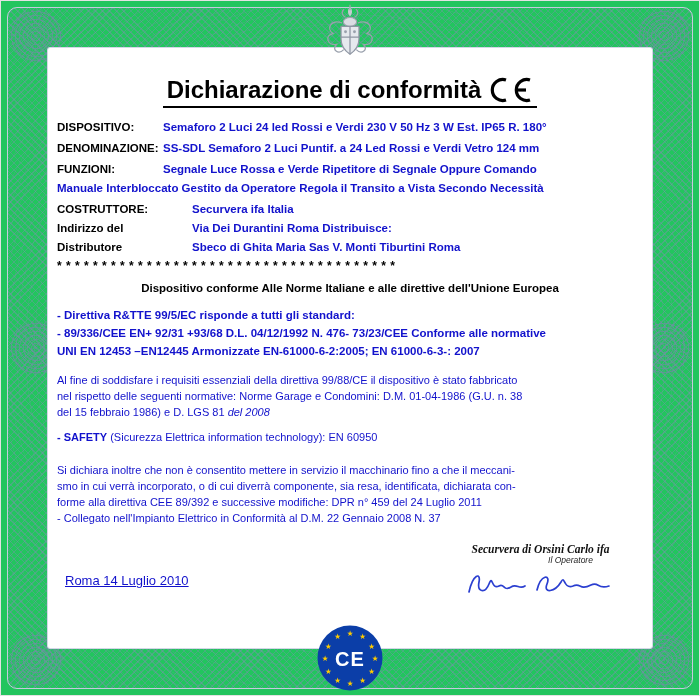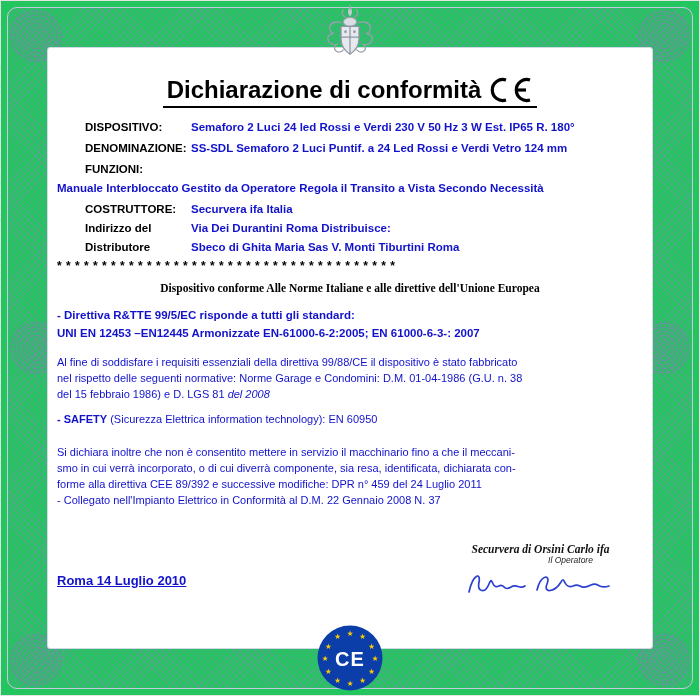--- a/index.html
+++ b/index.html
@@ -20,35 +20,35 @@
   .tl{top:8px;left:8px}.tr{top:8px;right:8px}.bl{bottom:8px;left:8px}.br{bottom:8px;right:8px}
   .ml{left:8px;top:50%;transform:translateY(-50%)}.mr{right:8px;top:50%;transform:translateY(-50%)}
   .mb{bottom:8px;left:50%;transform:translateX(-50%)}
   .crest{position:absolute;top:2px;left:50%;transform:translateX(-50%);z-index:4;}
   
   .content{position:absolute;left:56px;right:56px;top:76px;bottom:40px;z-index:3;font-size:11.5px;color:#000;}
   .title-wrap{text-align:center;margin:0 0 12px;}
   .title-inner{display:inline-flex;align-items:flex-end;gap:8px;border-bottom:2px solid #000;padding:0 4px 3px;}
   .title-text{font-size:24px;font-weight:bold;color:#000;line-height:26px;}
   .row{display:flex;margin-bottom:6px;line-height:15px;}
-  .row.tight{margin-bottom:4px;}
-  .lbl{flex:0 0 106px;font-weight:bold;color:#000;margin-left:28px;}
+  .row.tight{margin-bottom:4px;gap:29px;}
+  .lbl{flex:0 0 106px;font-weight:bold;color:#000;}
   .val{font-weight:bold;color:var(--blue,#1212cc);}
   .val.full{display:block;margin:-2px 0 6px;line-height:15px;}
   .separator{font-weight:bold;font-size:12px;letter-spacing:.5px;white-space:nowrap;overflow:hidden;margin:2px 0 9px;color:#000;}
-  .heading{text-align:center;font-weight:bold;margin:0 0 13px;color:#000;font-family:Liberation Serif, serif;}
+  .heading{text-align:center;font-weight:bold;margin:0 0 13px;color:#000;}
   .dir{color:var(--blue,#1212cc);font-weight:bold;line-height:16px;margin-bottom:2px;}
   .dir.last{margin-bottom:13px;}
   .para{color:var(--blue,#1212cc);font-size:11px;line-height:16px;}
   .para.fab{margin-bottom:9px;}
   .para.std{margin-bottom:2px;}
   .para.std.last{margin-bottom:17px;}
   .para .b{font-weight:bold;}
   .it{font-style:italic;}
-  .date{position:absolute;left:0;top:496px;color:var(--blue,#1212cc);font-weight:bold;font-size:13px;text-decoration:underline;}
+  .date{position:absolute;left:8px;top:496px;color:var(--blue,#1212cc);font-weight:normal;font-size:13px;text-decoration:underline;}
   .signature{position:absolute;right:0;top:466px;width:205px;text-align:center;}
   .sig-name{font-family:"Liberation Serif",serif;font-size:11.5px;font-weight:bold;font-style:italic;color:#111;line-height:13px;}
   .sig-role{font-size:8.5px;font-style:italic;color:#222;margin:0 0 1px 60px;line-height:9px;}
   .scribble path{stroke:var(--ink,#2b3fd0);stroke-width:1.7;}
   .emblem{position:absolute;left:50%;bottom:4px;transform:translateX(-50%);z-index:4;}
   .emblem .eu-circle{fill:var(--eu-blue,#0b3ea8);}
   .emblem text{text-anchor:middle;}
   .emblem .star{fill:var(--star,#ffcc00);font-size:7.5px;}
   .emblem .ce{fill:#fff;font-size:20px;font-weight:bold;letter-spacing:1px;font-family:"Liberation Sans",sans-serif;}
   .ce-mark path{stroke:#000;stroke-width:3.2;fill:none;}
@@ -98,40 +98,42 @@
     <div class="row">
       <span class="lbl">DISPOSITIVO:</span>
       <span class="val">Semaforo 2 Luci 24 led Rossi e Verdi 230 V 50 Hz 3 W Est. IP65 R. 180°</span>
     </div>
     <div class="row">
       <span class="lbl">DENOMINAZIONE:</span>
       <span class="val">SS-SDL Semaforo 2 Luci Puntif. a 24 Led Rossi e Verdi Vetro 124 mm</span>
     </div>
     <div class="row">
       <span class="lbl">FUNZIONI:</span>
+      <span class="val">Segnale Luce Rossa e Verde Ripetitore di Segnale Oppure Comando</span>
     </div>
     <div class="val full">Manuale Interbloccato Gestito da Operatore Regola il Transito a Vista Secondo Necessità</div>
     <div class="row tight">
       <span class="lbl">COSTRUTTORE:</span>
       <span class="val">Securvera ifa Italia</span>
     </div>
     <div class="row tight">
       <span class="lbl">Indirizzo del</span>
       <span class="val">Via Dei Durantini Roma Distribuisce:</span>
     </div>
     <div class="row tight">
       <span class="lbl">Distributore</span>
       <span class="val">Sbeco di Ghita Maria Sas V. Monti Tiburtini Roma</span>
     </div>
 
     <div class="separator">* * * * * * * * * * * * * * * * * * * * * * * * * * * * * * * * * * * * * *</div>
 
     <div class="heading">Dispositivo conforme Alle Norme Italiane e alle direttive dell'Unione Europea</div>
 
     <div class="dir">- Direttiva R&amp;TTE 99/5/EC risponde a tutti gli standard:</div>
+    <div class="dir">- 89/336/CEE EN+ 92/31 +93/68 D.L. 04/12/1992 N. 476- 73/23/CEE Conforme alle normative</div>
     <div class="dir last">UNI EN 12453 –EN12445 Armonizzate EN-61000-6-2:2005; EN 61000-6-3-: 2007</div>
 
     <div class="para fab">
       <div>Al fine di soddisfare i requisiti essenziali della direttiva 99/88/CE il dispositivo è stato fabbricato</div>
       <div>nel rispetto delle seguenti normative: Norme Garage e Condomini: D.M. 01-04-1986 (G.U. n. 38</div>
       <div><span>del 15 febbraio 1986) e D. LGS 81 </span><span class="it">del 2008</span></div>
     </div>
 
     <div class="para std last">
       <span class="b">- SAFETY</span><span> (Sicurezza Elettrica information technology): EN 60950</span>

